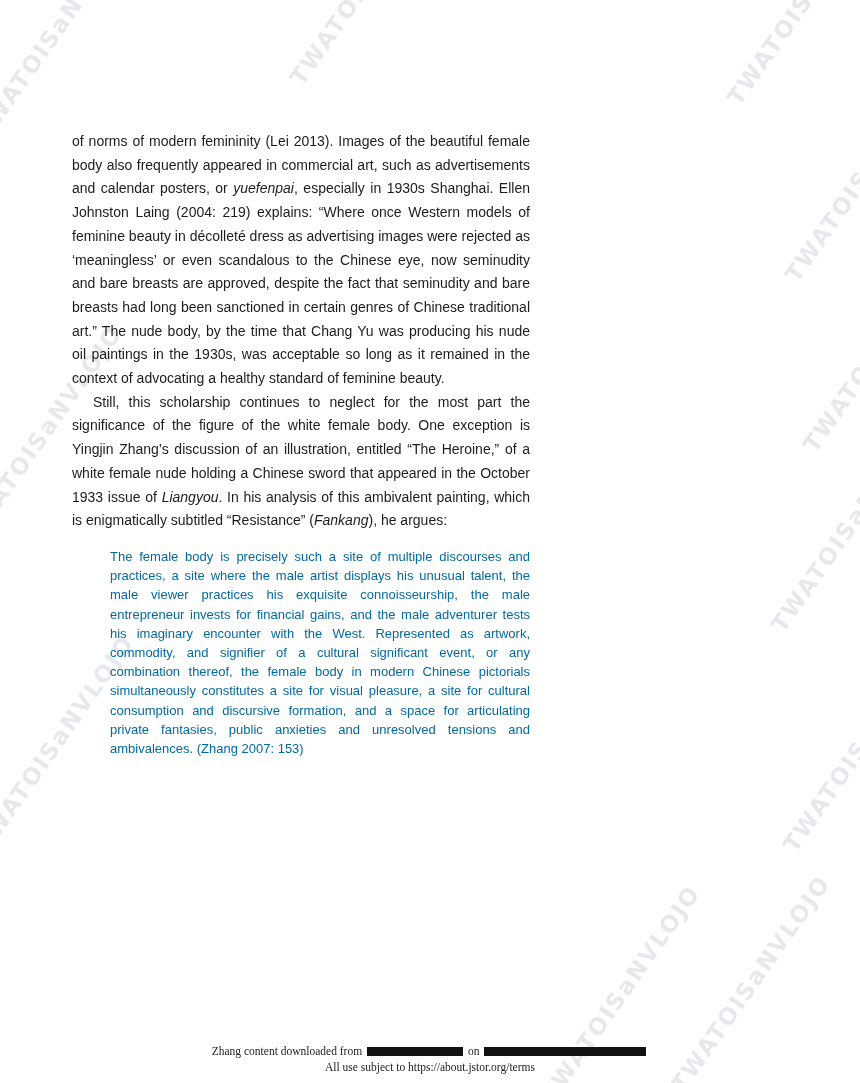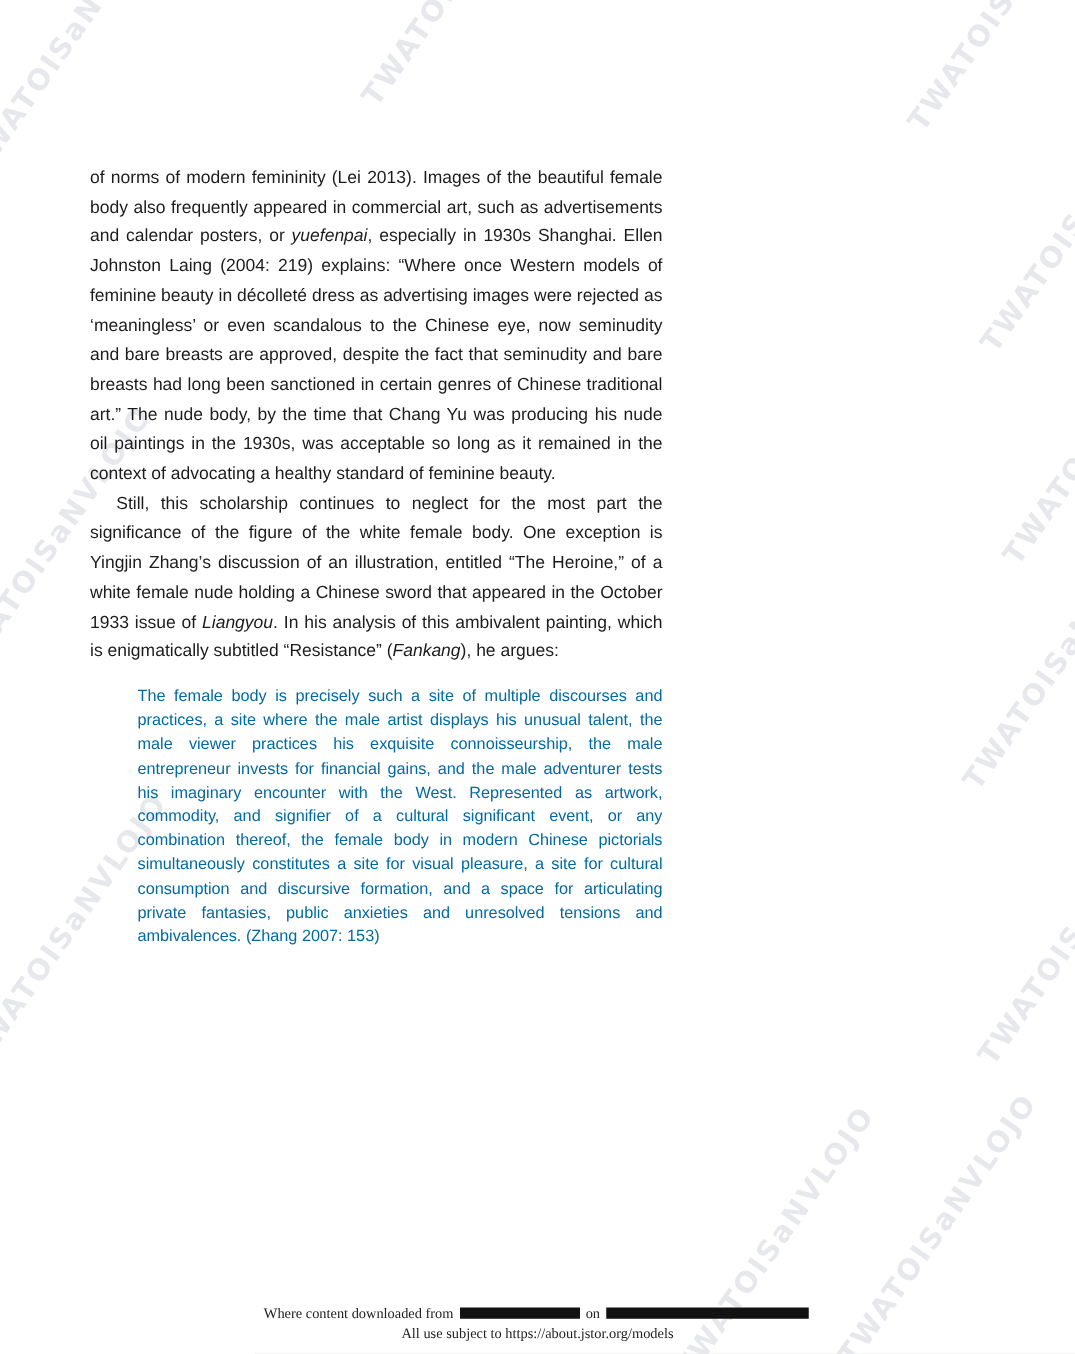--- a/index.html
+++ b/index.html
@@ -128,21 +128,21 @@
     <p class="para indent"><span>Still, this scholarship continues to neglect for the most part the significance of the figure of the white female body. One exception is Yingjin Zhang’s discussion of an illustration, entitled “The Heroine,” of a white female nude holding a Chinese sword that appeared in the October 1933 issue of </span><span class="italic">Liangyou</span><span>. In his analysis of this ambivalent painting, which is enigmatically subtitled “Resistance” (</span><span class="italic">Fankang</span><span>), he argues:</span></p>
 
     <blockquote class="block-quote"><span>The female body is precisely such a site of multiple discourses and practices, a site where the male artist displays his unusual talent, the male viewer practices his exquisite connoisseurship, the male entrepreneur invests for financial gains, and the male adventurer tests his imaginary encounter with the West. Represented as artwork, commodity, and signifier of a cultural significant event, or any combination thereof, the female body in modern Chinese pictorials simultaneously constitutes a site for visual pleasure, a site for cultural consumption and discursive formation, and a space for articulating private fantasies, public anxieties and unresolved tensions and ambivalences. (Zhang 2007: 153)</span></blockquote>
 
 
   </div>
 
 
   <div class="jstor-footer">
     <div>
-      <span>Where content downloaded from</span>
+      <span>Zhang content downloaded from</span>
       <span class="redaction r1"></span>
       <span>on</span>
       <span class="redaction r2"></span>
     </div>
-    <div>All use subject to https://about.jstor.org/models</div>
+    <div>All use subject to https://about.jstor.org/terms</div>
   </div>
 
 </div>
 
 </body></html>

